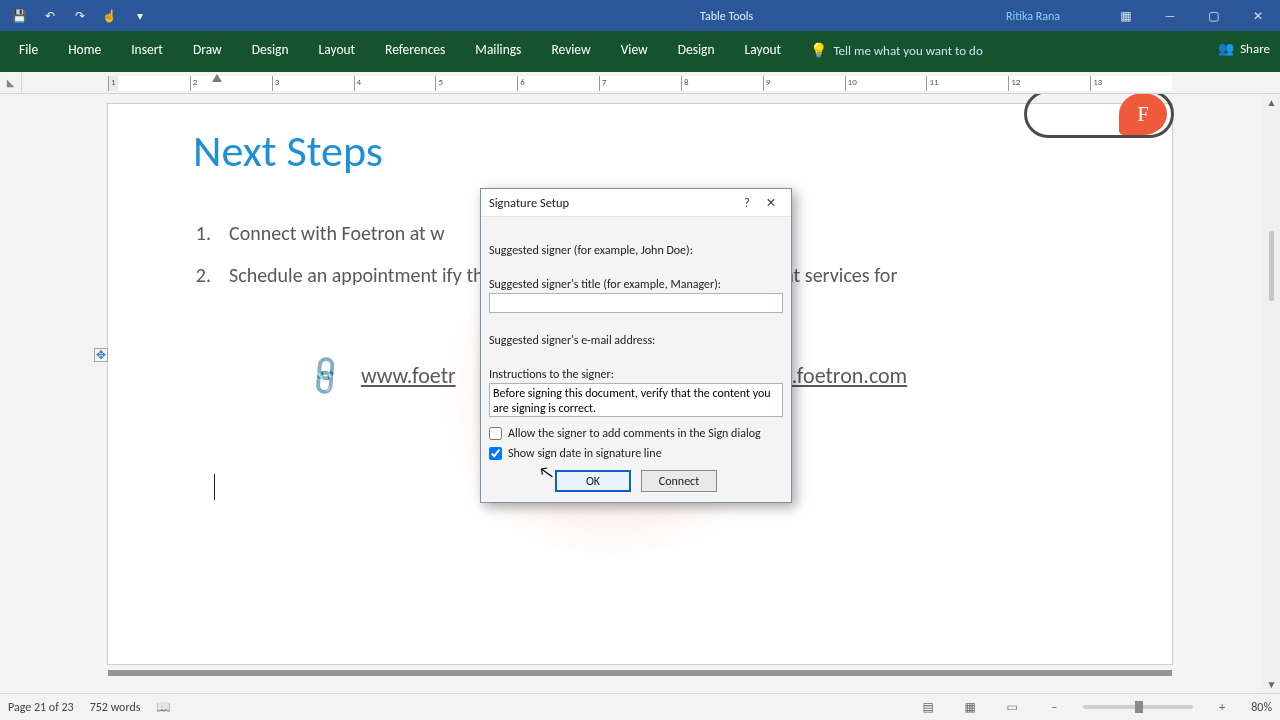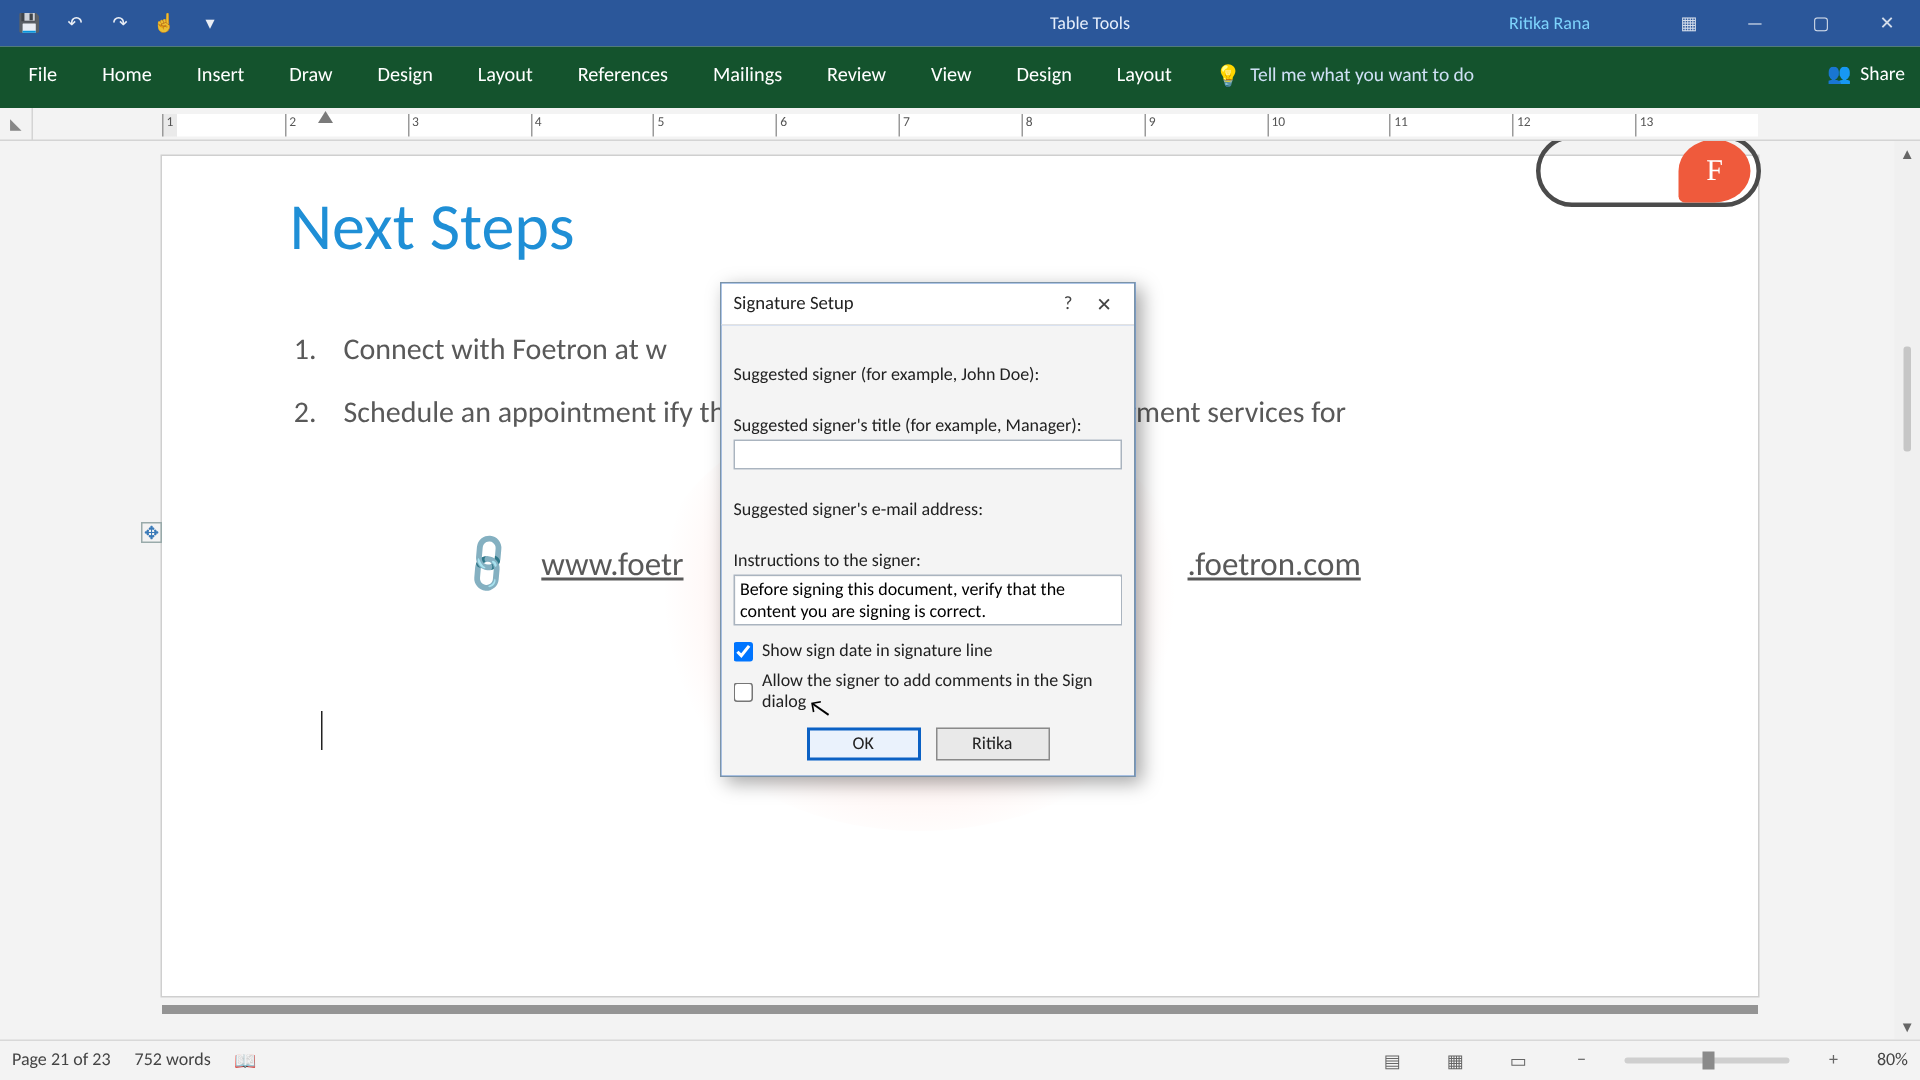--- a/index.html
+++ b/index.html
@@ -53,21 +53,21 @@
   .page .links .ico{ font-size:28px; color:#5a5a5a; transform:rotate(-40deg);}
   .page .links a{ color:#595959; text-decoration:underline; }
   .page .logo-area{ position:absolute; right:-2px; top:-14px; }
   .page .logo-cap{ width:150px; height:48px; border:3px solid #4b4b4b; border-radius:30px; display:flex; align-items:center; justify-content:flex-end; padding-right:4px;}
   .page .logo-bubble{ width:48px; height:42px; background:#ef5a3c; border-radius:50% 50% 50% 10%; display:flex; align-items:center; justify-content:center; color:#fff; font-size:20px; font-family:Georgia;}
   .page .caret{ position:absolute; left:106px; top:370px; width:1px; height:26px; background:#222;}
   .page .redsmudge{position:absolute; left:320px; top:160px; width:370px; height:290px; background:radial-gradient(circle at 50% 45%, rgba(255,90,60,.18), rgba(255,90,60,.05) 55%, transparent 70%); border-radius:50%;}
   .page .handle{position:absolute; left:-14px; top:244px; width:14px; height:14px; border:1px solid #9aa; color:#3a7ab8; font-size:12px; display:flex; align-items:center; justify-content:center;}
 
   
-  .dialog { position:absolute; left:480px; top:188px; width:277px; background:#3b82f6; border:1px solid #7b93a8; box-shadow:4px 4px 12px rgba(0,0,0,.35); font-size:12px; color:#222; }
+  .dialog { position:absolute; left:480px; top:188px; width:312px; background:#7f1d1d; border:1px solid #7b93a8; box-shadow:4px 4px 12px rgba(0,0,0,.35); font-size:12px; color:#222; }
   .dialog .titlebar2 { height:28px; background:#fff; display:flex; align-items:center; padding:0 8px; border-bottom:1px solid #e2e2e2; font-size:12.5px;}
   .dialog .titlebar2 .spacer{flex:1;}
   .dialog .titlebar2 .hbtn{ width:24px; text-align:center; color:#444; }
   .dialog .body { padding:6px 8px 10px 8px; background:#f4f4f4;}
   .dialog label { display:block; margin-top:20px; }
   .dialog input[type=text]{ width:100%; height:20px; border:1px solid #aab4bf; background:#fff; font-size:12px; padding:1px 3px; margin-top:2px;}
   .dialog textarea{ width:100%; height:34px; border:1px solid #aab4bf; background:#fff; font-size:12px; padding:2px 3px; margin-top:2px; resize:none; line-height:1.25;}
   .dialog .chk{ display:flex; align-items:center; gap:6px; margin-top:6px; font-size:12px;}
   .dialog .chk input{ width:13px; height:13px; }
   .dialog .btns{ display:flex; gap:10px; justify-content:center; margin-top:10px;}
@@ -195,30 +195,30 @@
     <span class="hbtn">✕</span>
   </div>
   <div class="body">
     <label>Suggested signer (for example, John Doe):</label>
     <label>Suggested signer's title (for example, Manager):</label>
     <input type="text" value="" style="">
     <label>Suggested signer's e-mail address:</label>
     <label>Instructions to the signer:</label>
     <textarea style="">Before signing this document, verify that the content you are signing is correct.</textarea>
     <div class="chk">
+      <input type="checkbox" style="">
+      <span>Allow the signer to add comments in the Sign dialog</span>
+    </div>
+    <div class="chk">
       <input type="checkbox" checked="" style="">
       <span>Show sign date in signature line</span>
     </div>
-    <div class="chk">
-      <input type="checkbox" style="">
-      <span>Allow the signer to add comments in the Sign dialog</span>
-    </div>
     <div class="btns">
       <div class="btn primary">OK</div>
-      <div class="btn">Ritika</div>
+      <div class="btn">Connect</div>
     </div>
   </div>
 </div>
 <div class="cursor-arrow">↖</div>
 
 <div class="status">
   <span>Page 21 of 23</span>
   <span>752 words</span>
   <span>📖</span>
   <span class="sep"></span>

